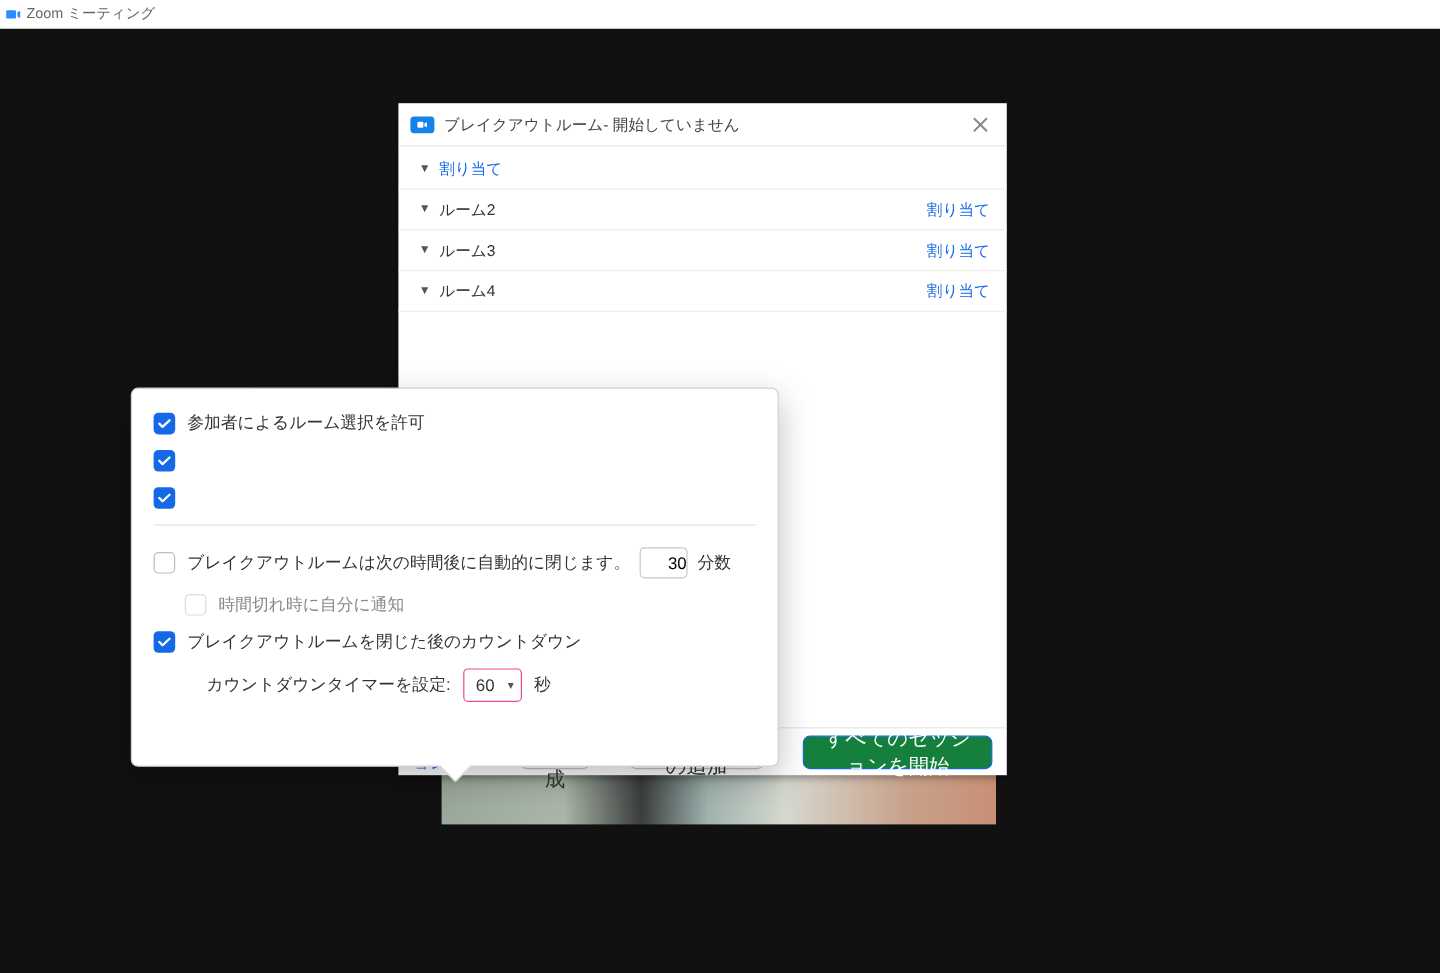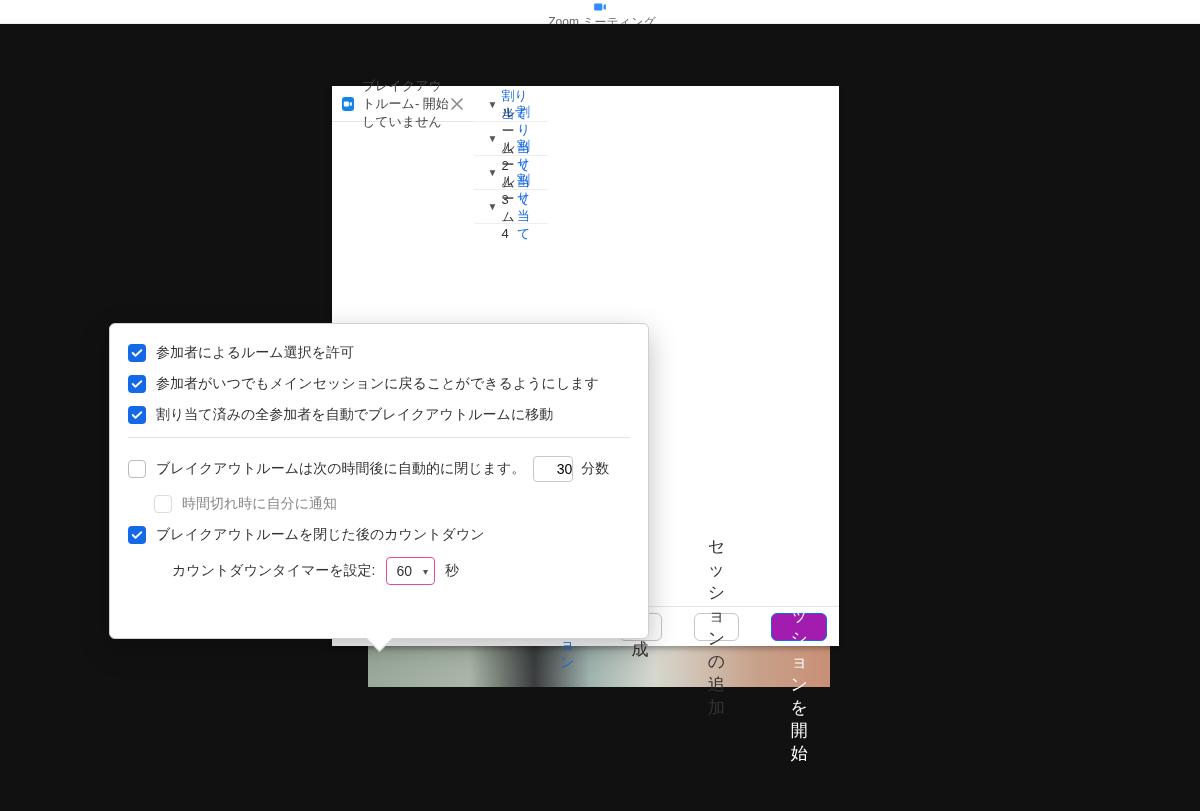--- a/index.html
+++ b/index.html
@@ -7,21 +7,20 @@
 
     .titlebar {
       height: 24px;
       background: #fff;
       display: flex;
       align-items: center;
       padding-left: 4px;
       font-size: 12px;
       color: #666;
       border-bottom: 1px solid #eee;
-      flex-direction: column;
     }
     .titlebar .icon { width: 14px; height: 14px; margin-right: 4px; }
 
     .dark-stage {
       position: absolute;
       top: 24px; left: 0; right: 0; bottom: 0;
       background: #111;
     }
 
     .video-tile {
@@ -31,21 +30,21 @@
       background: linear-gradient(90deg, #9aa899 0%, #aab7a8 22%, #3b3d3e 36%, #9fb3af 48%, #d6d8cf 62%, #c8a18a 84%, #c98f76 100%);
       overflow: hidden;
     }
 
     
     .breakout-dialog {
       position: absolute;
       left: 332px; top: 62px;
       width: 507px; height: 560px;
       background: #fff;
-      display: flex; flex-direction: row;
+      display: flex; flex-direction: column;
       box-shadow: 0 2px 6px rgba(0,0,0,.35);
     }
     .dlg-header {
       height: 36px; display: flex; align-items: center;
       padding: 0 10px; border-bottom: 1px solid #e5e5e5;
     }
     .dlg-header .zoom-badge {
       width: 20px; height: 14px; border-radius: 3px; background: #1483e7;
       display: inline-flex; align-items: center; justify-content: center; margin-right: 8px;
     }
@@ -67,21 +66,21 @@
       display: flex; align-items: center; padding: 0 12px; gap: 12px;
       margin-top: auto;
     }
     .link-btn { color: #1469e7; font-size: 14px; cursor: pointer; }
     .push { flex: 1 1 auto; }
     .btn {
       height: 28px; padding: 0 12px; font-size: 17px; border-radius: 6px;
       border: 1px solid #c6c6c6; background: #fff; color: #333; cursor: pointer;
       display: inline-flex; align-items: center; margin-left: 20px;
     }
-    .btn.primary { background: #a21caf; border-color: #1469e7; color: #fff; }
+    .btn.primary { background: #15803d; border-color: #1469e7; color: #fff; }
 
     
     .options-popover {
       position: absolute;
       left: 109px; top: 299px;
       width: 540px; height: 316px;
       background: #fff; border: 1px solid #d0d0d0; border-radius: 6px;
       box-shadow: 0 10px 28px rgba(0,0,0,.25);
       padding: 20px 18px 14px 18px;
     }
@@ -185,29 +184,27 @@
           </svg>
         </span>
       <span>参加者によるルーム選択を許可</span>
     </div>
     <div class="opt-row">
       <span class="chk on">
           <svg viewBox="0 0 14 14">
             <path d="M2 7l3.2 3.2L12 3.8" stroke="#fff" stroke-width="2.2" fill="none" stroke-linecap="round" stroke-linejoin="round"></path>
           </svg>
         </span>
-      <span>参加者がいつでもメインセッションに戻ることができるようにします</span>
-    </div>
-    <div class="opt-row">
-      <span class="chk on">
-          <svg viewBox="0 0 14 14">
-            <path d="M2 7l3.2 3.2L12 3.8" stroke="#fff" stroke-width="2.2" fill="none" stroke-linecap="round" stroke-linejoin="round"></path>
-          </svg>
-        </span>
-      <span>割り当て済みの全参加者を自動でブレイクアウトルームに移動</span>
+    </div>
+    <div class="opt-row">
+      <span class="chk on">
+          <svg viewBox="0 0 14 14">
+            <path d="M2 7l3.2 3.2L12 3.8" stroke="#fff" stroke-width="2.2" fill="none" stroke-linecap="round" stroke-linejoin="round"></path>
+          </svg>
+        </span>
     </div>
 
     <div class="hr"></div>
 
     <div class="opt-row">
       <span class="chk off"></span>
       <span>ブレイクアウトルームは次の時間後に自動的に閉じます。</span>
       <input class="num-input" value="30" style="">
       <span>分数</span>
     </div>

